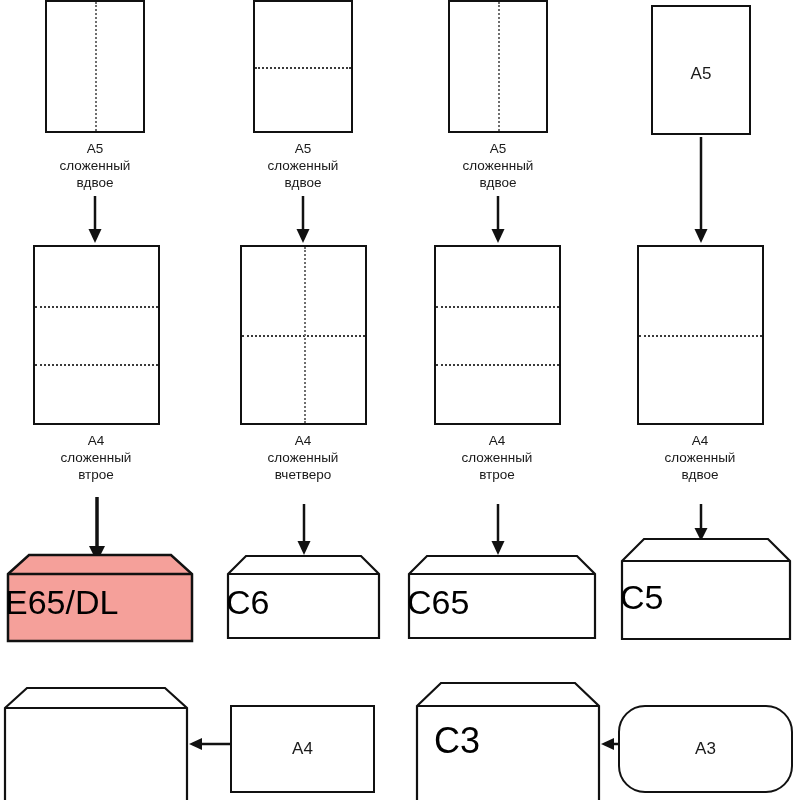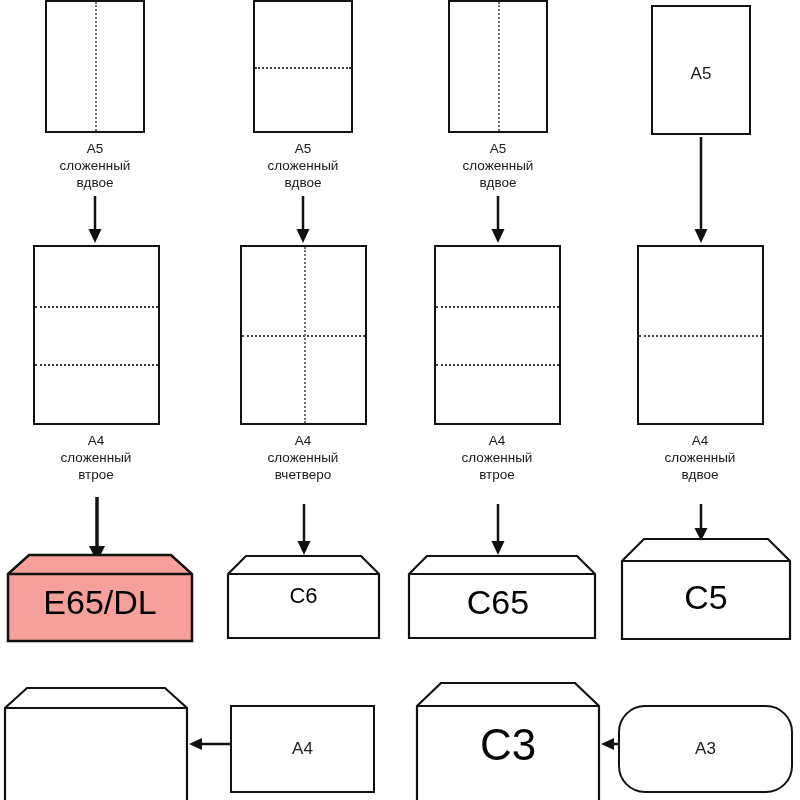--- a/index.html
+++ b/index.html
@@ -64,21 +64,20 @@
     overflow: visible;
   }
   .envelope {
     position: absolute;
   }
   .envelope svg {
     display: block;
   }
   .env-label {
     position: absolute;
-    text-align: center;
     color: #000000;
     font-family: "Liberation Sans", sans-serif;
     line-height: 1;
     white-space: nowrap;
   }
   .plain-box {
     position: absolute;
     box-sizing: border-box;
     background: #ffffff;
     border: 2px solid #111111;
@@ -209,21 +208,21 @@
     </svg>
   </div>
   <div class="env-label" style="left:5px; top:585px; width:190px; font-size:34px;">E65/DL</div>
 
   <div class="envelope" style="left:226px; top:554px;">
     <svg width="155" height="86" viewBox="0 0 155 86">
       <polygon points="2,20 20,2 135,2 153,20 153,84 2,84" fill="#ffffff" stroke="#111111" stroke-width="2.2" stroke-linejoin="miter"></polygon>
       <path d="M2,20 L153,20" stroke="#111111" stroke-width="2.2" fill="none"></path>
     </svg>
   </div>
-  <div class="env-label" style="left:226px; top:585px; width:155px; font-size:22px;">C6</div>
+  <div class="env-label" style="left:226px; top:585px; width:155px; font-size:34px;">C6</div>
 
   <div class="envelope" style="left:407px; top:554px;">
     <svg width="190" height="86" viewBox="0 0 190 86">
       <polygon points="2,20 20,2 170,2 188,20 188,84 2,84" fill="#ffffff" stroke="#111111" stroke-width="2.2" stroke-linejoin="miter"></polygon>
       <path d="M2,20 L188,20" stroke="#111111" stroke-width="2.2" fill="none"></path>
     </svg>
   </div>
   <div class="env-label" style="left:407px; top:585px; width:182px; font-size:34px;">C65</div>
 
   <div class="envelope" style="left:620px; top:537px;">
@@ -251,21 +250,21 @@
   <div class="plain-box" style="left:230px; top:705px; width:145px; height:88px;">
     <span>A4</span>
   </div>
 
   <div class="envelope" style="left:415px; top:681px;">
     <svg width="186" height="123" viewBox="0 0 186 123">
       <polygon points="2,25 26,2 160,2 184,25 184,121 2,121" fill="#ffffff" stroke="#111111" stroke-width="2.2" stroke-linejoin="miter"></polygon>
       <path d="M2,25 L184,25" stroke="#111111" stroke-width="2.2" fill="none"></path>
     </svg>
   </div>
-  <div class="env-label" style="left:415px; top:723px; width:186px; font-size:44px;">C3</div>
+  <div class="env-label" style="left:434px; top:723px; width:186px; font-size:36px;">C3</div>
 
   <div class="arrow" style="left:600px; top:735px;">
     <svg width="46" height="18" viewBox="0 0 46 18">
       <line x1="46" y1="9" x2="10" y2="9" stroke="#111111" stroke-width="2.5"></line>
       <polygon points="1,9 14,3 14,15" fill="#111111"></polygon>
     </svg>
   </div>
 
   <div class="plain-box" style="left:618px; top:705px; width:175px; height:88px;border-radius:27px;">
     <span>A3</span>

